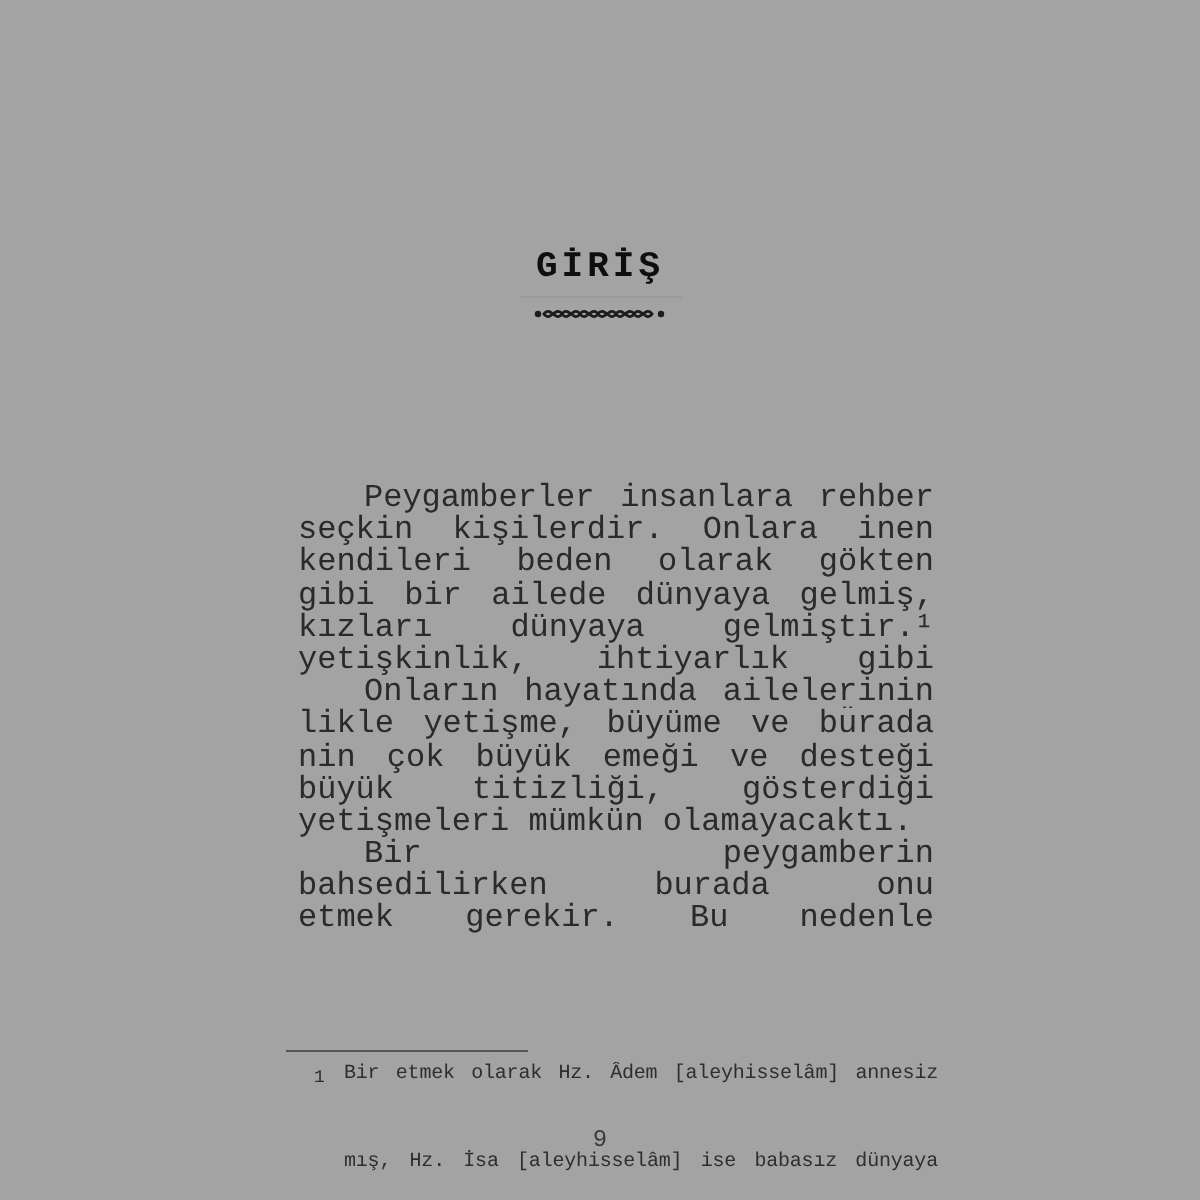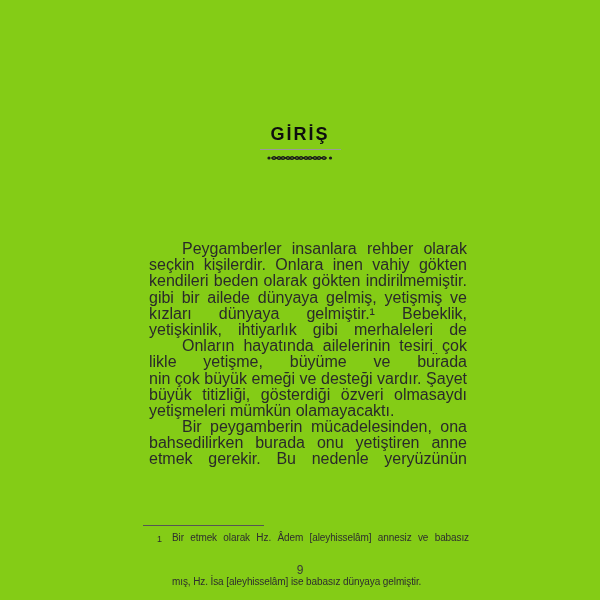--- a/index.html
+++ b/index.html
@@ -1,21 +1,21 @@
 <!DOCTYPE html>
 <html lang="tr"><head>
 <meta charset="utf-8">
 <style>
   html, body { margin: 0; padding: 0; background: #fff; }
   .page {
     position: relative;
     width: 600px;
     height: 600px;
-    background: #84cc16;
-    font-family: Liberation Sans, sans-serif;
+    background: #a3a3a3;
+    font-family: Liberation Mono, monospace;
     color: #262626;
     overflow: hidden;
   }
 
   
   .title-wrap { position: absolute; top: 124px; left: 0; right: 0; text-align: center; }
   .chapter-title {
     margin: 0;
     font-size: 18px;
     font-weight: bold;

